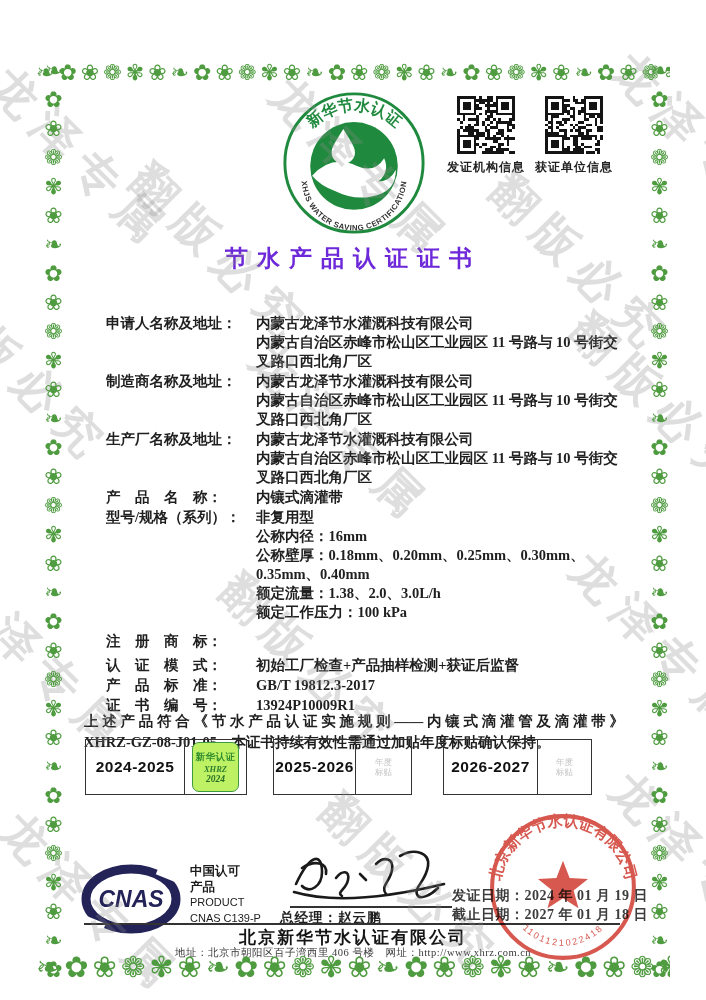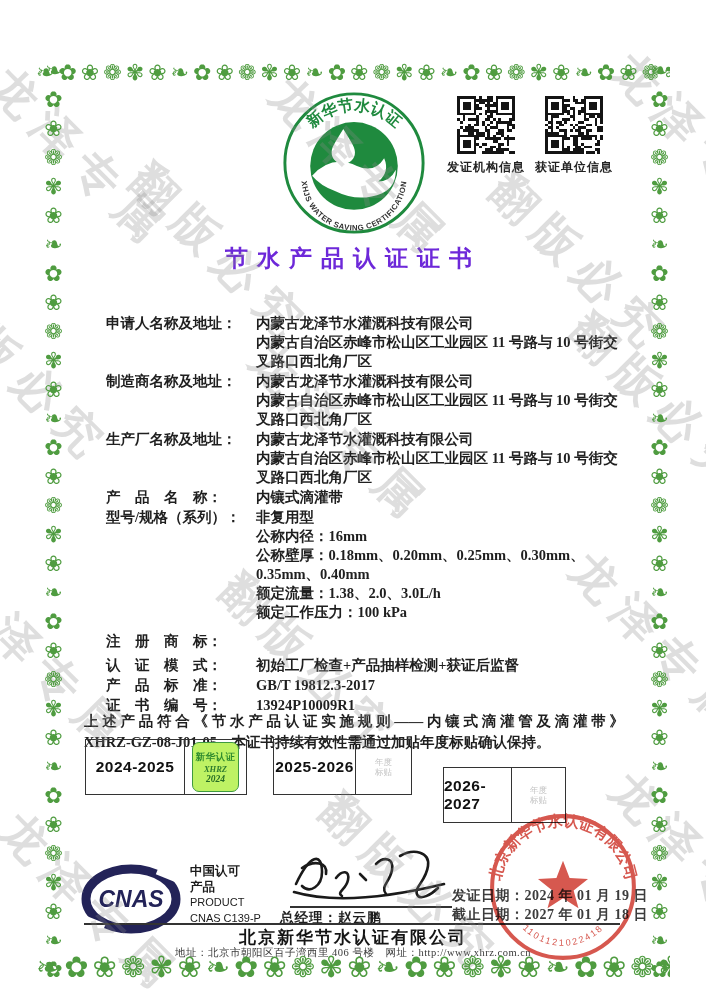--- a/index.html
+++ b/index.html
@@ -1085,21 +1085,21 @@
       </div>
     </div>
   </div>
   <div class="ybox" style="left:273px;top:739px;width:139px">
     <div class="ycell">2025-2026</div>
     <div class="scell" style="width:56px">
       <div class="placeholder">年度
 标贴</div>
     </div>
   </div>
-  <div class="ybox" style="left:443px;top:767px;width:123px">
+  <div class="ybox" style="left:443px;top:739px;width:149px">
     <div class="ycell">2026-2027</div>
     <div class="scell" style="width:54px">
       <div class="placeholder">年度
 标贴</div>
     </div>
   </div>
 
   <div class="cnas-logo">
     <svg width="102" height="74" viewBox="0 0 102 74">
       <ellipse cx="51" cy="37" rx="45" ry="30" fill="none" stroke="#232358" stroke-width="9"></ellipse>

